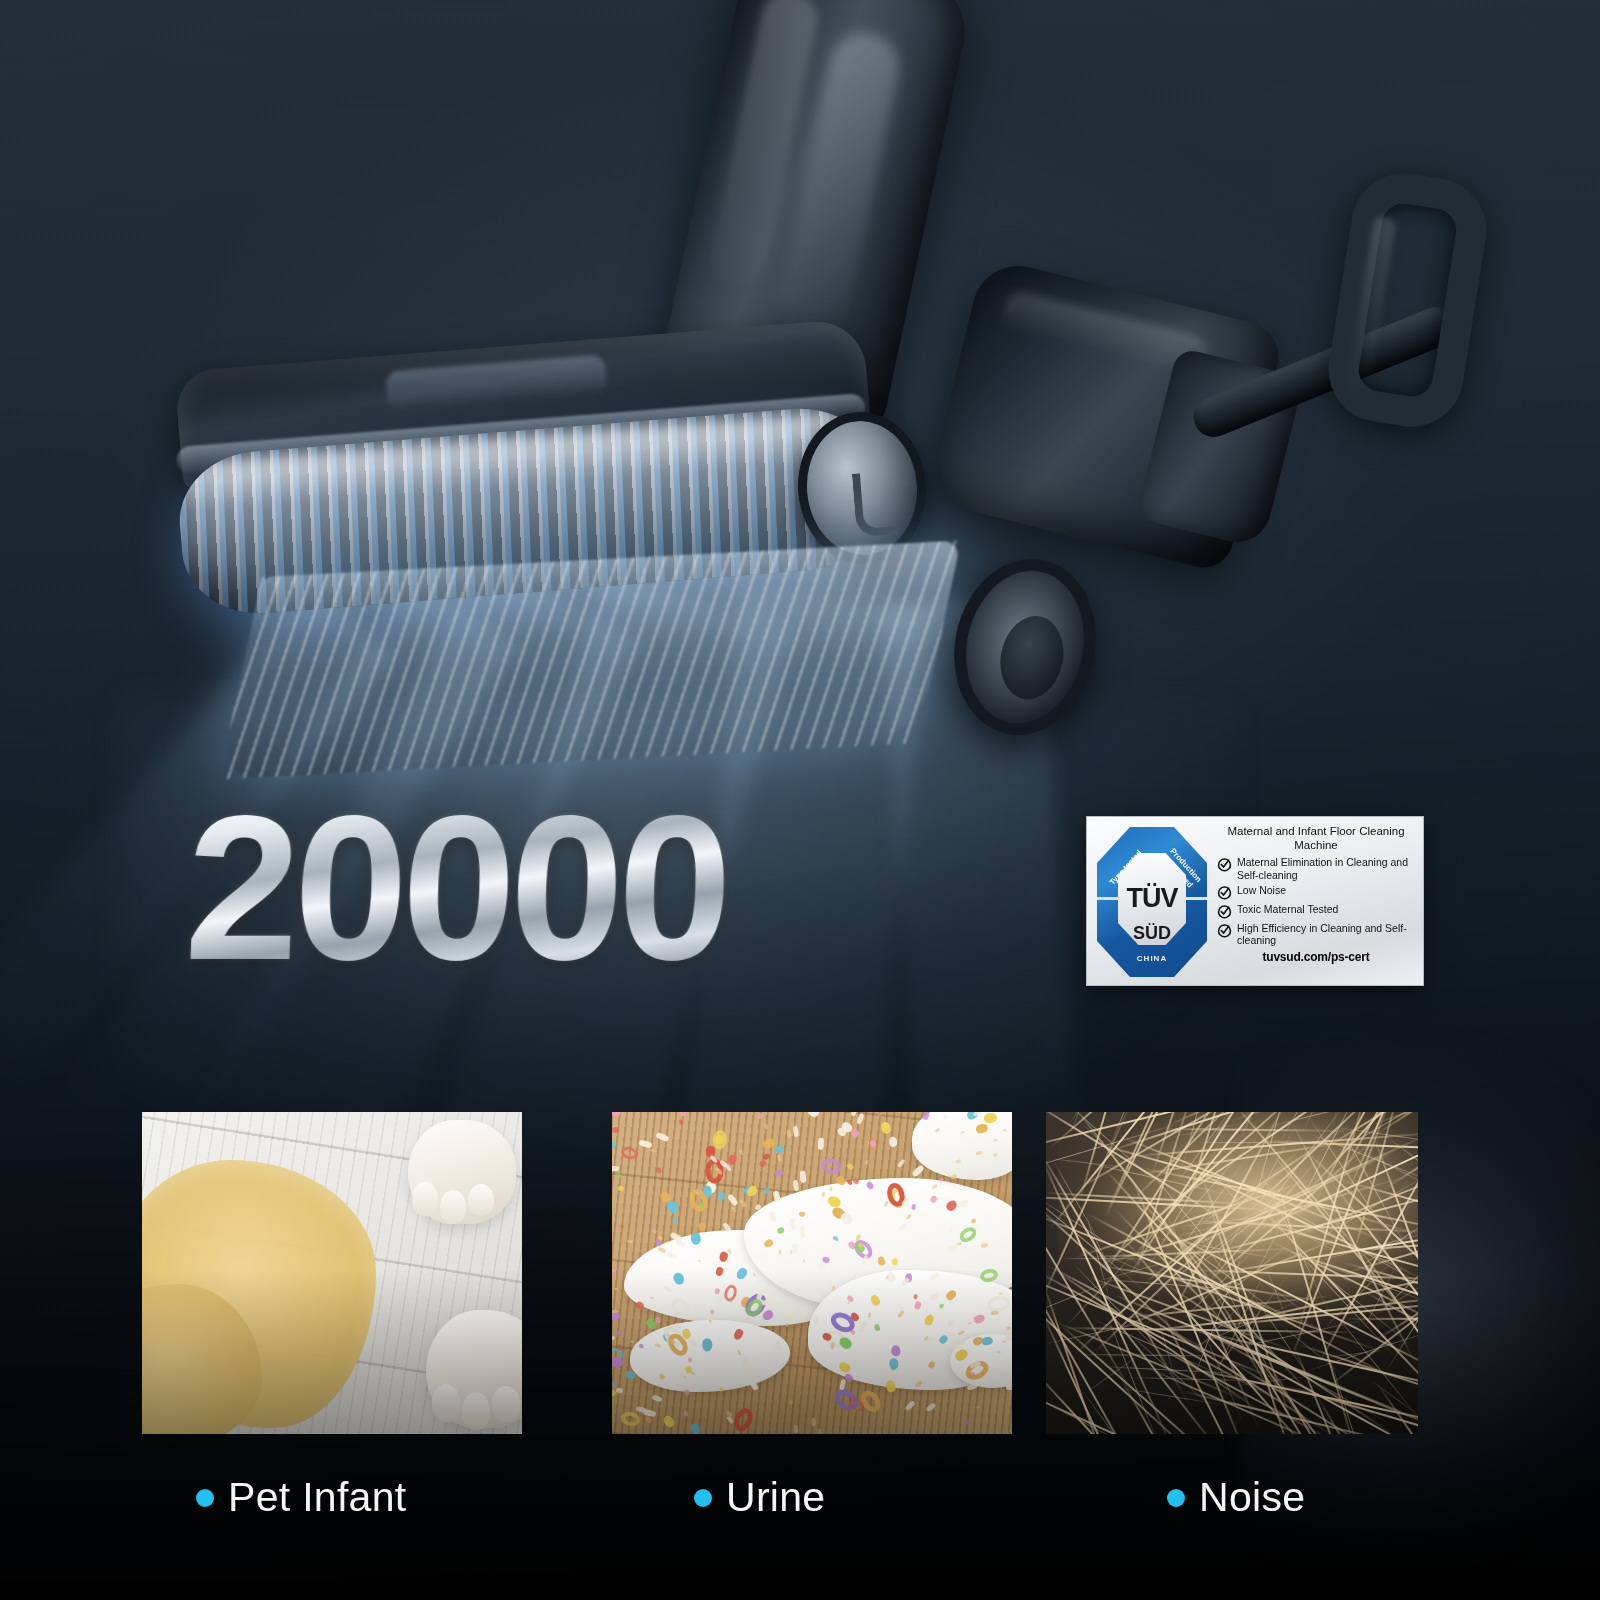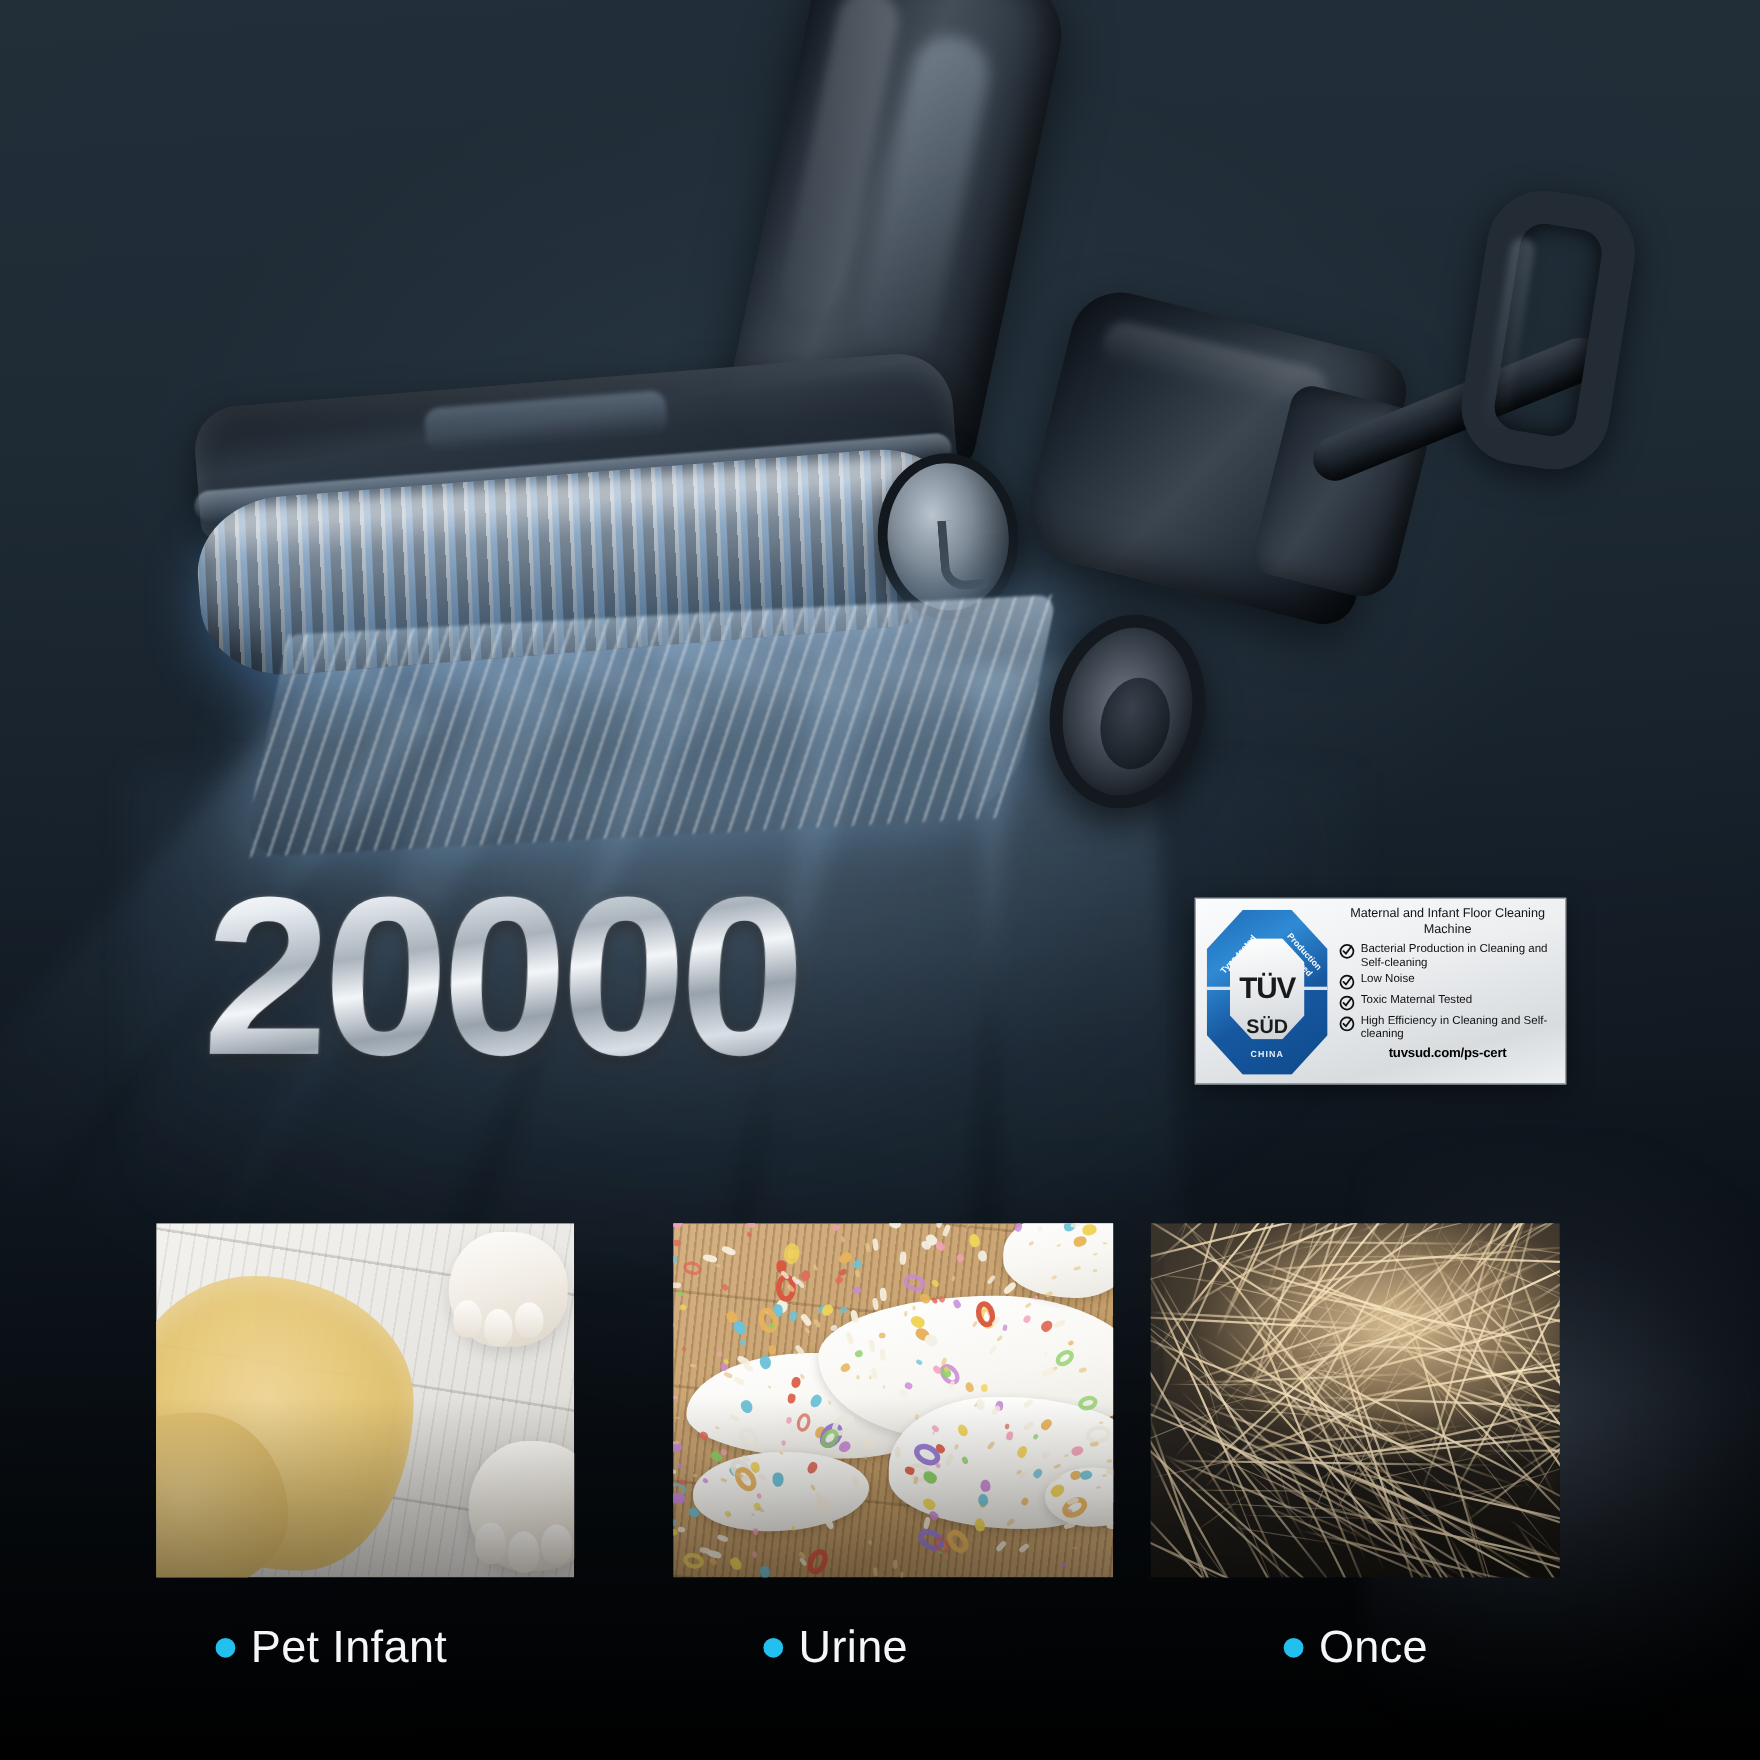--- a/index.html
+++ b/index.html
@@ -405,21 +405,21 @@
     <div class="tuv-right">
       <div class="tuv-title">Maternal and Infant Floor Cleaning Machine</div>
       <ul class="tuv-list">
         <li class="tuv-li">
           <span class="check">
             <svg width="15" height="15" viewBox="0 0 16 16">
                 <circle cx="8" cy="8.4" r="6.3" fill="none" stroke="#111" stroke-width="1.7"></circle>
                 <path d="M4.6 8.2 L7 10.6 L12.4 3.4" fill="none" stroke="#111" stroke-width="1.7" stroke-linecap="round"></path>
               </svg>
           </span>
-          <span class="tuv-litext">Bacterial Production in Cleaning and Self-cleaning</span>
+          <span class="tuv-litext">Maternal Elimination in Cleaning and Self-cleaning</span>
         </li>
         <li class="tuv-li">
           <span class="check">
             <svg width="15" height="15" viewBox="0 0 16 16">
                 <circle cx="8" cy="8.4" r="6.3" fill="none" stroke="#111" stroke-width="1.7"></circle>
                 <path d="M4.6 8.2 L7 10.6 L12.4 3.4" fill="none" stroke="#111" stroke-width="1.7" stroke-linecap="round"></path>
               </svg>
           </span>
           <span class="tuv-litext">Low Noise</span>
         </li>
@@ -1046,20 +1046,20 @@
     <div class="caption c1">
       <span class="dot" style="background: rgb(34, 192, 238);"></span>
       <span class="caption-label">Pet Infant</span>
     </div>
     <div class="caption c2">
       <span class="dot" style="background: rgb(34, 192, 238);"></span>
       <span class="caption-label">Urine</span>
     </div>
     <div class="caption c3">
       <span class="dot" style="background: rgb(34, 192, 238);"></span>
-      <span class="caption-label">Once</span>
+      <span class="caption-label">Noise</span>
     </div>
   </div>
 
   <div class="body-shadow-br"></div>
   <div class="vig-bottom"></div>
 
 </div>
 
 </body></html>

